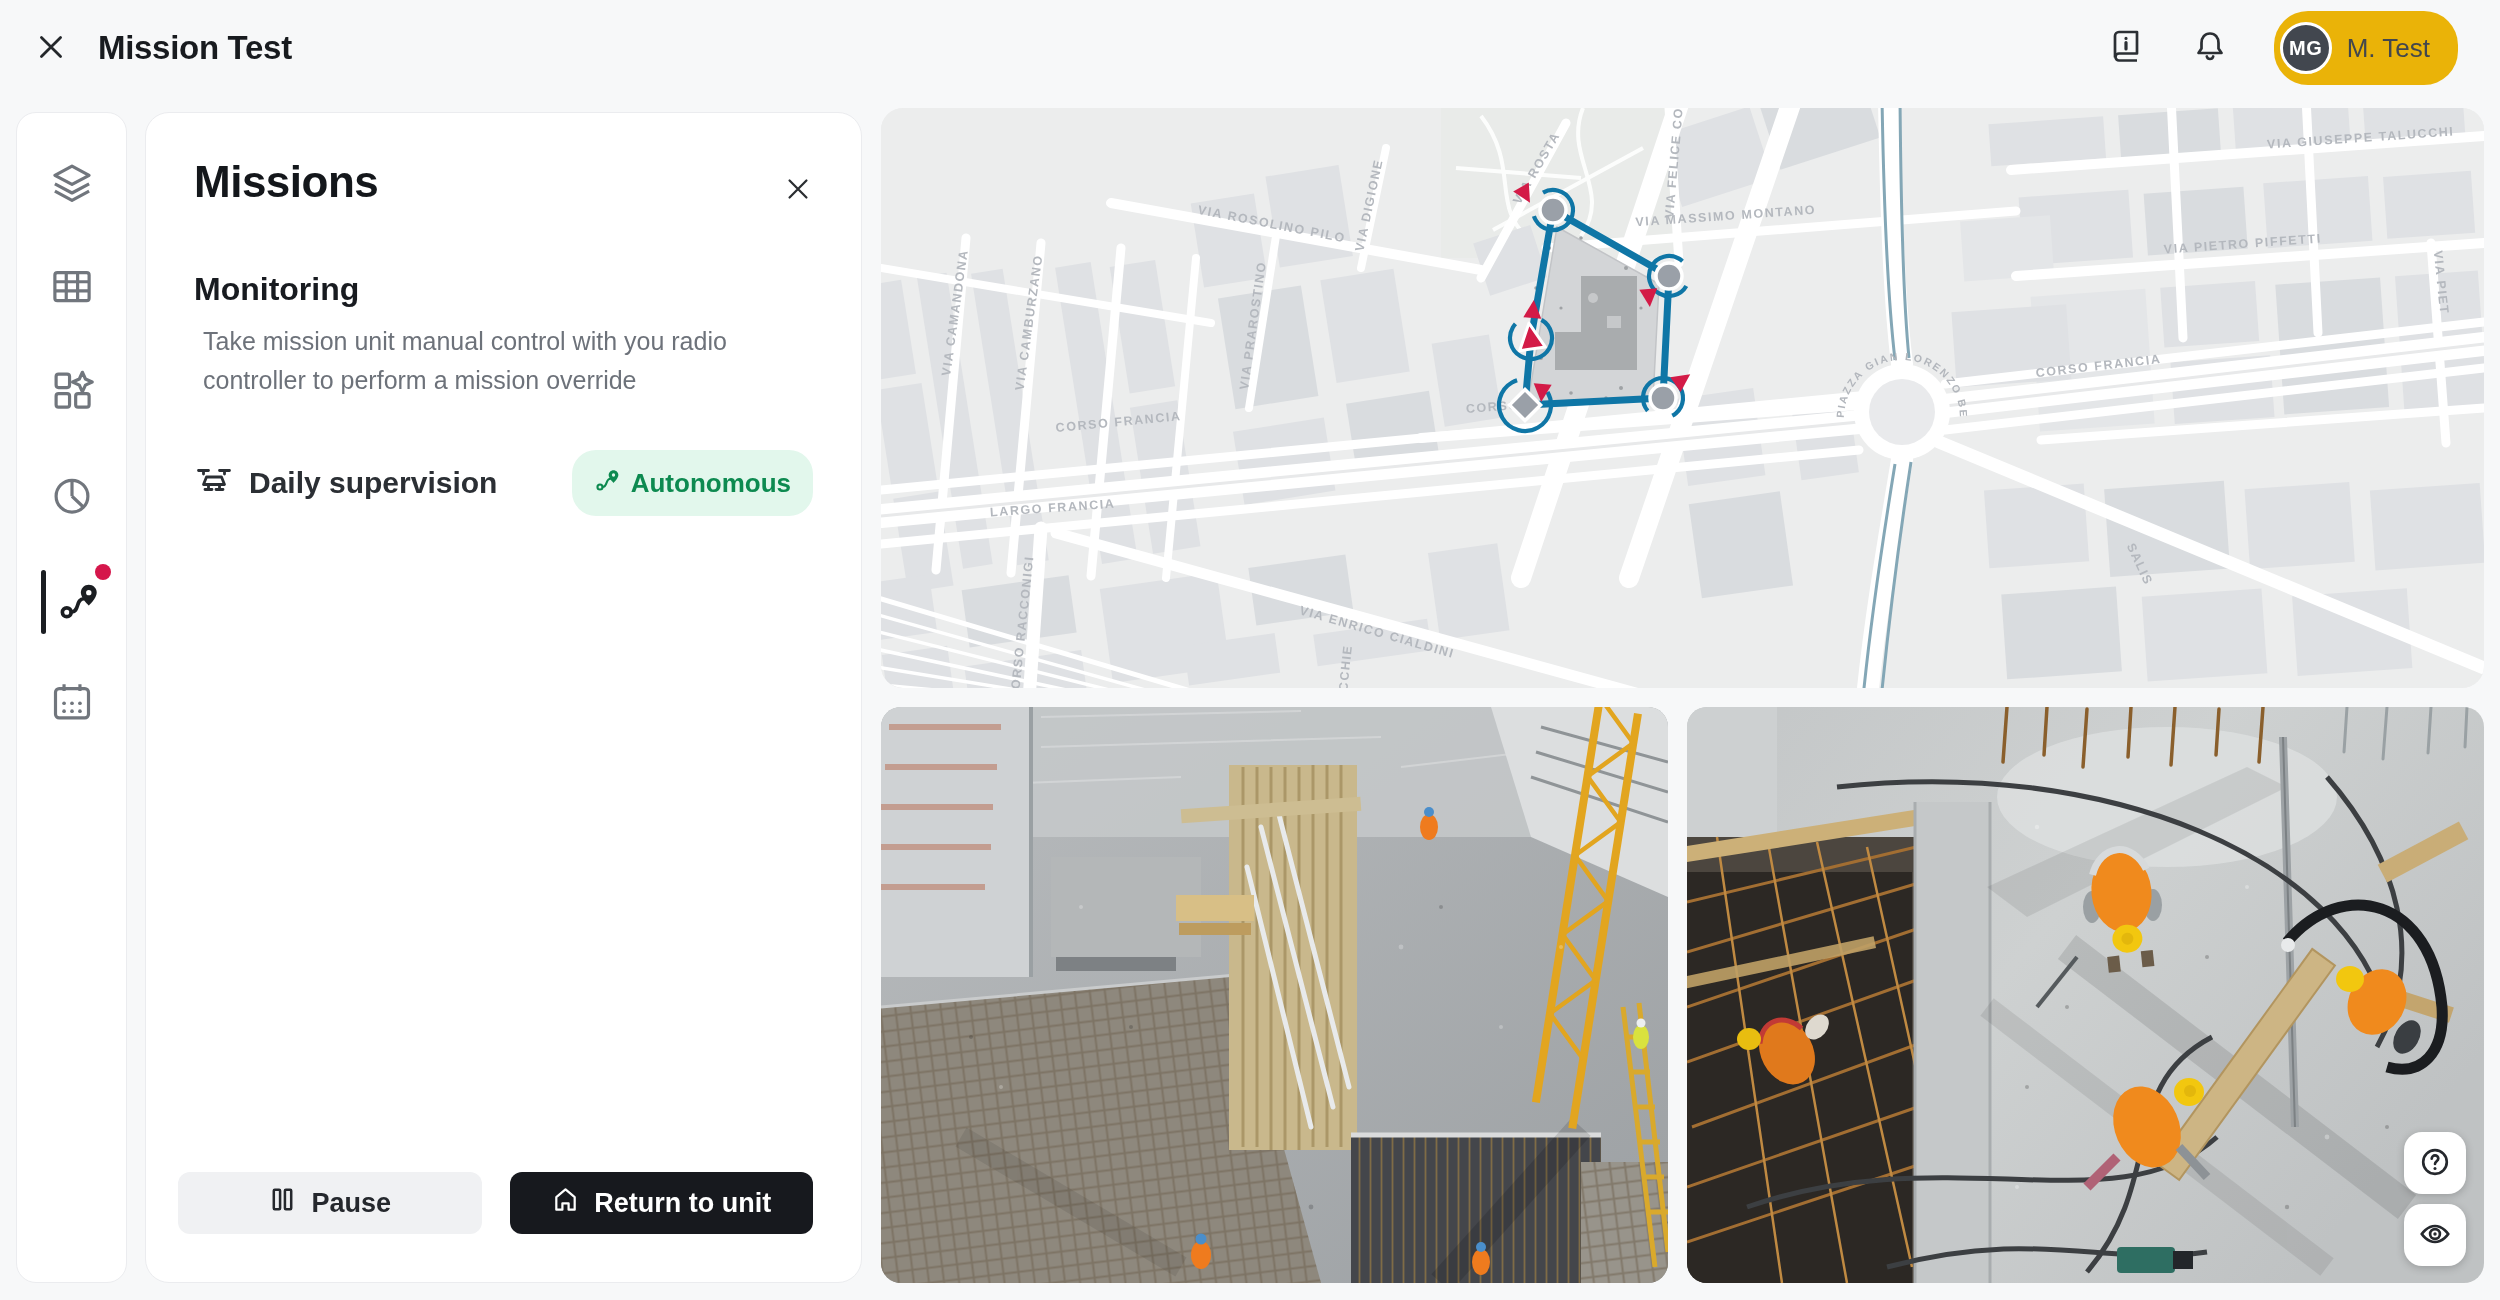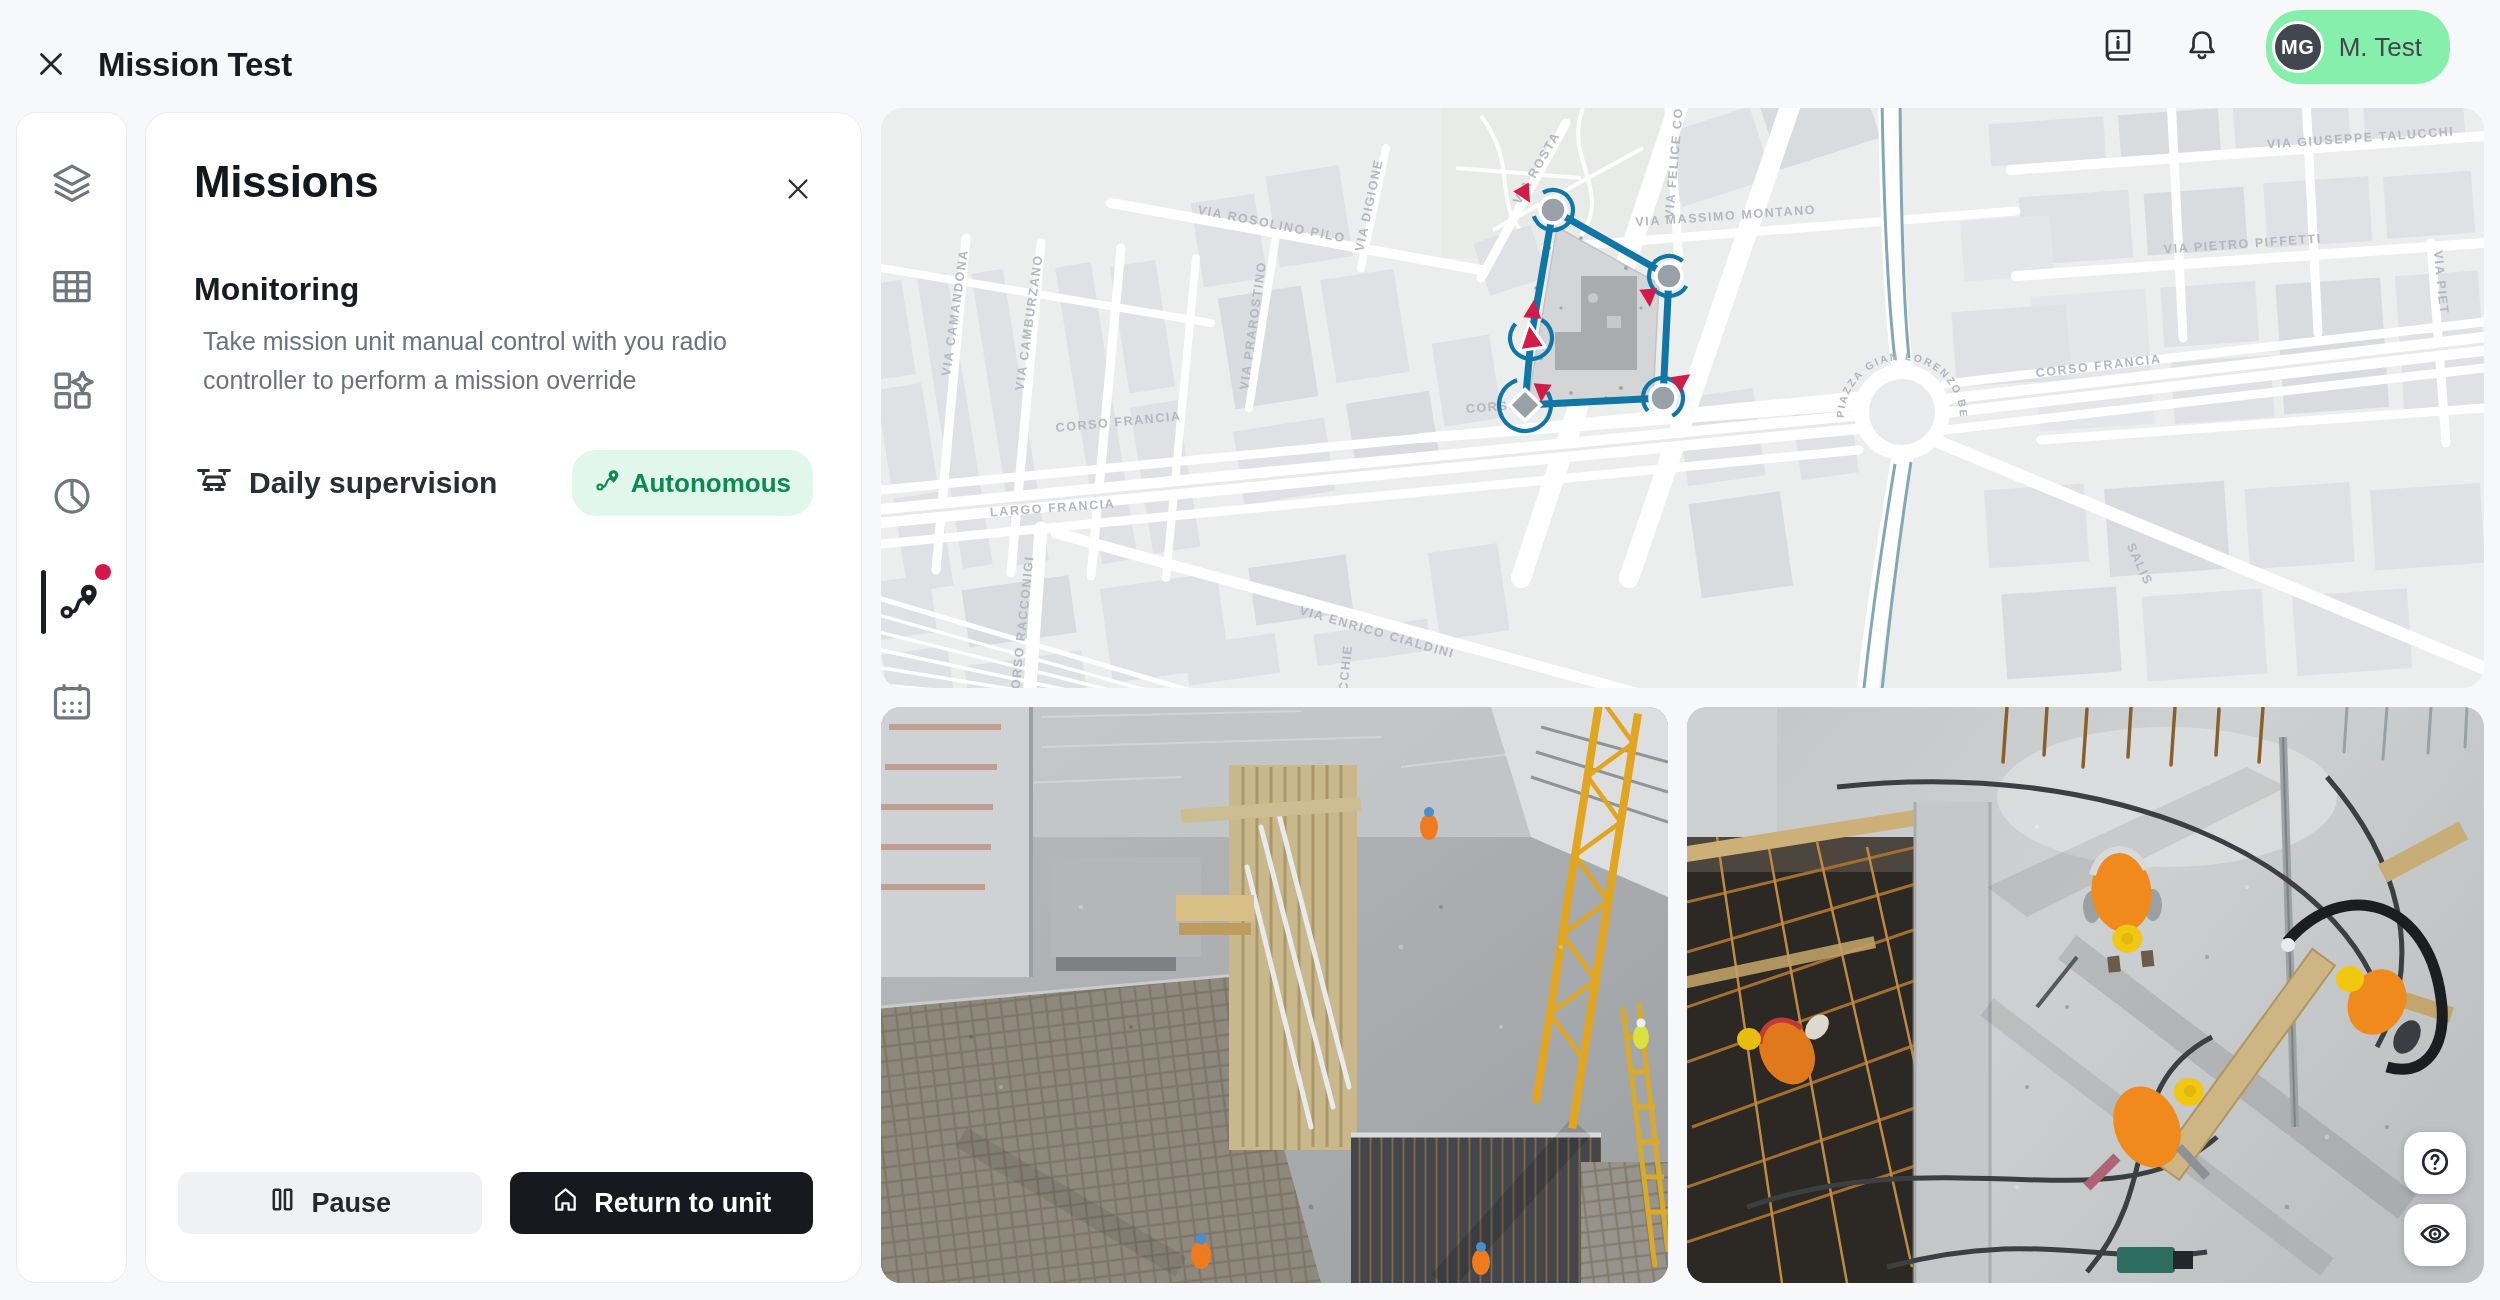--- a/index.html
+++ b/index.html
@@ -3,27 +3,27 @@
 <meta charset="utf-8">
 <style>
   html,body{margin:0;padding:0;}
   body{
     width:2500px;height:1300px;position:relative;overflow:hidden;
     background:#f7f8f9;
     font-family:"Liberation Sans","DejaVu Sans",sans-serif;
     -webkit-font-smoothing:antialiased;
   }
   
-  .topbar{position:absolute;left:0;top:0;right:16px;height:96px;display:flex;align-items:flex-end;padding:12px 34px;box-sizing:border-box;}
+  .topbar{position:absolute;left:0;top:0;right:8px;height:96px;display:flex;align-items:center;padding:12px 34px;box-sizing:border-box;}
   .icon-btn{background:none;border:none;padding:0;cursor:pointer;display:flex;align-items:center;justify-content:center;}
   .close-btn svg{width:34px;height:34px;}
   .page-title{font-size:33px;font-weight:700;color:#181b1f;margin:0 0 0 30px;letter-spacing:-0.3px;}
   .topbar-right{margin-left:auto;display:flex;align-items:center;gap:44px;}
   .topbar-right .icon-btn svg{width:40px;height:40px;}
-  .user-pill{background:#86efac;border-radius:34px;height:64px;display:flex;align-items:center;padding:5px 28px 5px 6px;gap:15px;cursor:pointer;}
+  .user-pill{background:#eab308;border-radius:34px;height:64px;display:flex;align-items:center;padding:5px 28px 5px 6px;gap:15px;cursor:pointer;}
   .avatar{width:52px;height:52px;border-radius:50%;background:#42474f;border:3px solid #ffffff;color:#ffffff;font-weight:700;font-size:20px;display:flex;align-items:center;justify-content:center;letter-spacing:.5px;box-sizing:border-box;}
   .user-name{font-size:26px;color:#43474d;}
   
   .sidebar{position:absolute;left:16px;top:112px;width:111px;height:1171px;background:#fff;border:1px solid #ebecef;border-radius:20px;box-sizing:border-box;}
   .side-item{position:absolute;left:0;width:100%;height:88px;display:flex;align-items:center;justify-content:center;cursor:pointer;}
   .side-item svg{width:44px;height:44px;}
   .side-item.active .bar{position:absolute;left:24px;top:12px;width:5px;height:64px;background:#1b1e22;border-radius:3px;}
   .side-item.active svg{transform:translateX(7px);}
   .red-dot{position:absolute;right:15px;top:6px;width:16px;height:16px;border-radius:50%;background:#d5164b;}
   

